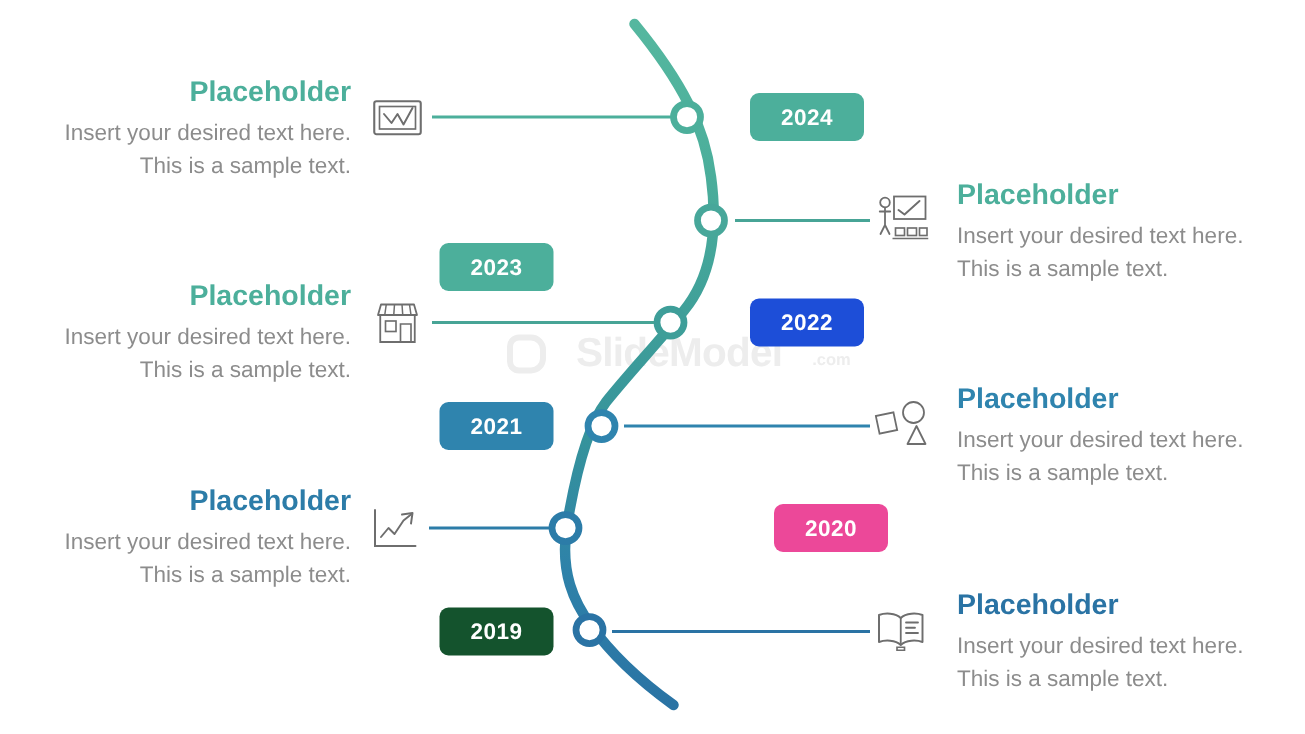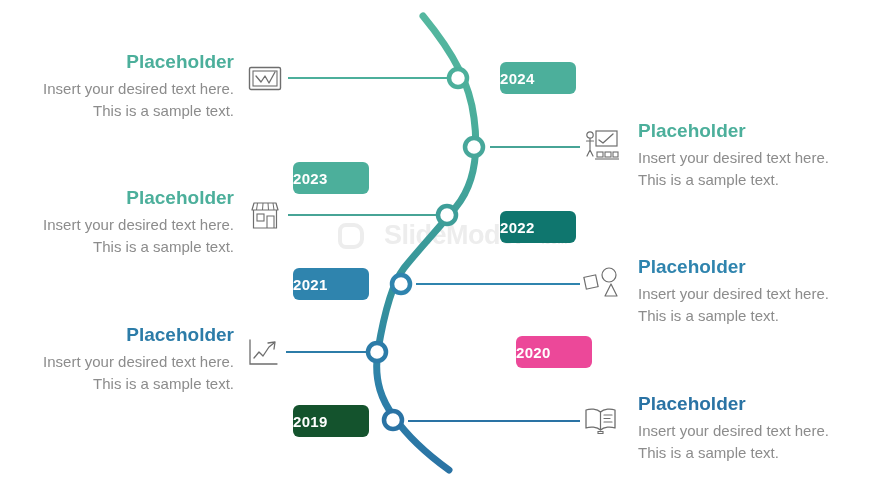--- a/index.html
+++ b/index.html
@@ -90,20 +90,21 @@
   .badge {
     position: absolute;
     width: 76px;
     height: 32px;
     border-radius: 6px;
     color: #ffffff;
     font-size: 15px;
     font-weight: bold;
     display: flex;
     align-items: center;
+    justify-content: center;
     letter-spacing: 0.3px;
   }
 
   
   .iconbox {
     position: absolute;
     width: 38px;
     height: 36px;
     display: flex;
     align-items: center;
@@ -214,21 +215,21 @@
       <path d="M 4 10 L 6 3 L 28 3 L 30 10 Z" fill="none" stroke="#6e6e6e" stroke-width="1.2" stroke-linejoin="round"></path>
       <path d="M 9.5 3 L 8.5 10 M 15 3 L 14.5 10 M 20 3 L 20.5 10 M 25 3 L 26 10" fill="none" stroke="#6e6e6e" stroke-width="1"></path>
       <path d="M 5.5 10 L 5.5 28 L 28.5 28 L 28.5 10" fill="none" stroke="#6e6e6e" stroke-width="1.2"></path>
       <rect x="9" y="14" width="7" height="7" fill="none" stroke="#6e6e6e" stroke-width="1.1"></rect>
       <path d="M 19 28 L 19 16 L 26 16 L 26 28" fill="none" stroke="#6e6e6e" stroke-width="1.1"></path>
     </svg>
   </div>
 
   <div class="connector" style="left:288px; top:214px; width:148px; background:#47A496;"></div>
 
-  <div class="badge" style="left:500px; top:211px; background:#0f766e;">
+  <div class="badge" style="left:500px; top:199px; background:#1d4ed8;">
     <span>2022</span>
   </div>
 
   <div class="badge" style="left:293px; top:268px; background:#2F84AE;">
     <span>2021</span>
   </div>
 
   <div class="connector" style="left:416px; top:283px; width:164px; background:#2F84AE;"></div>
 
   <div class="iconbox" style="left:582px; top:265px;">

